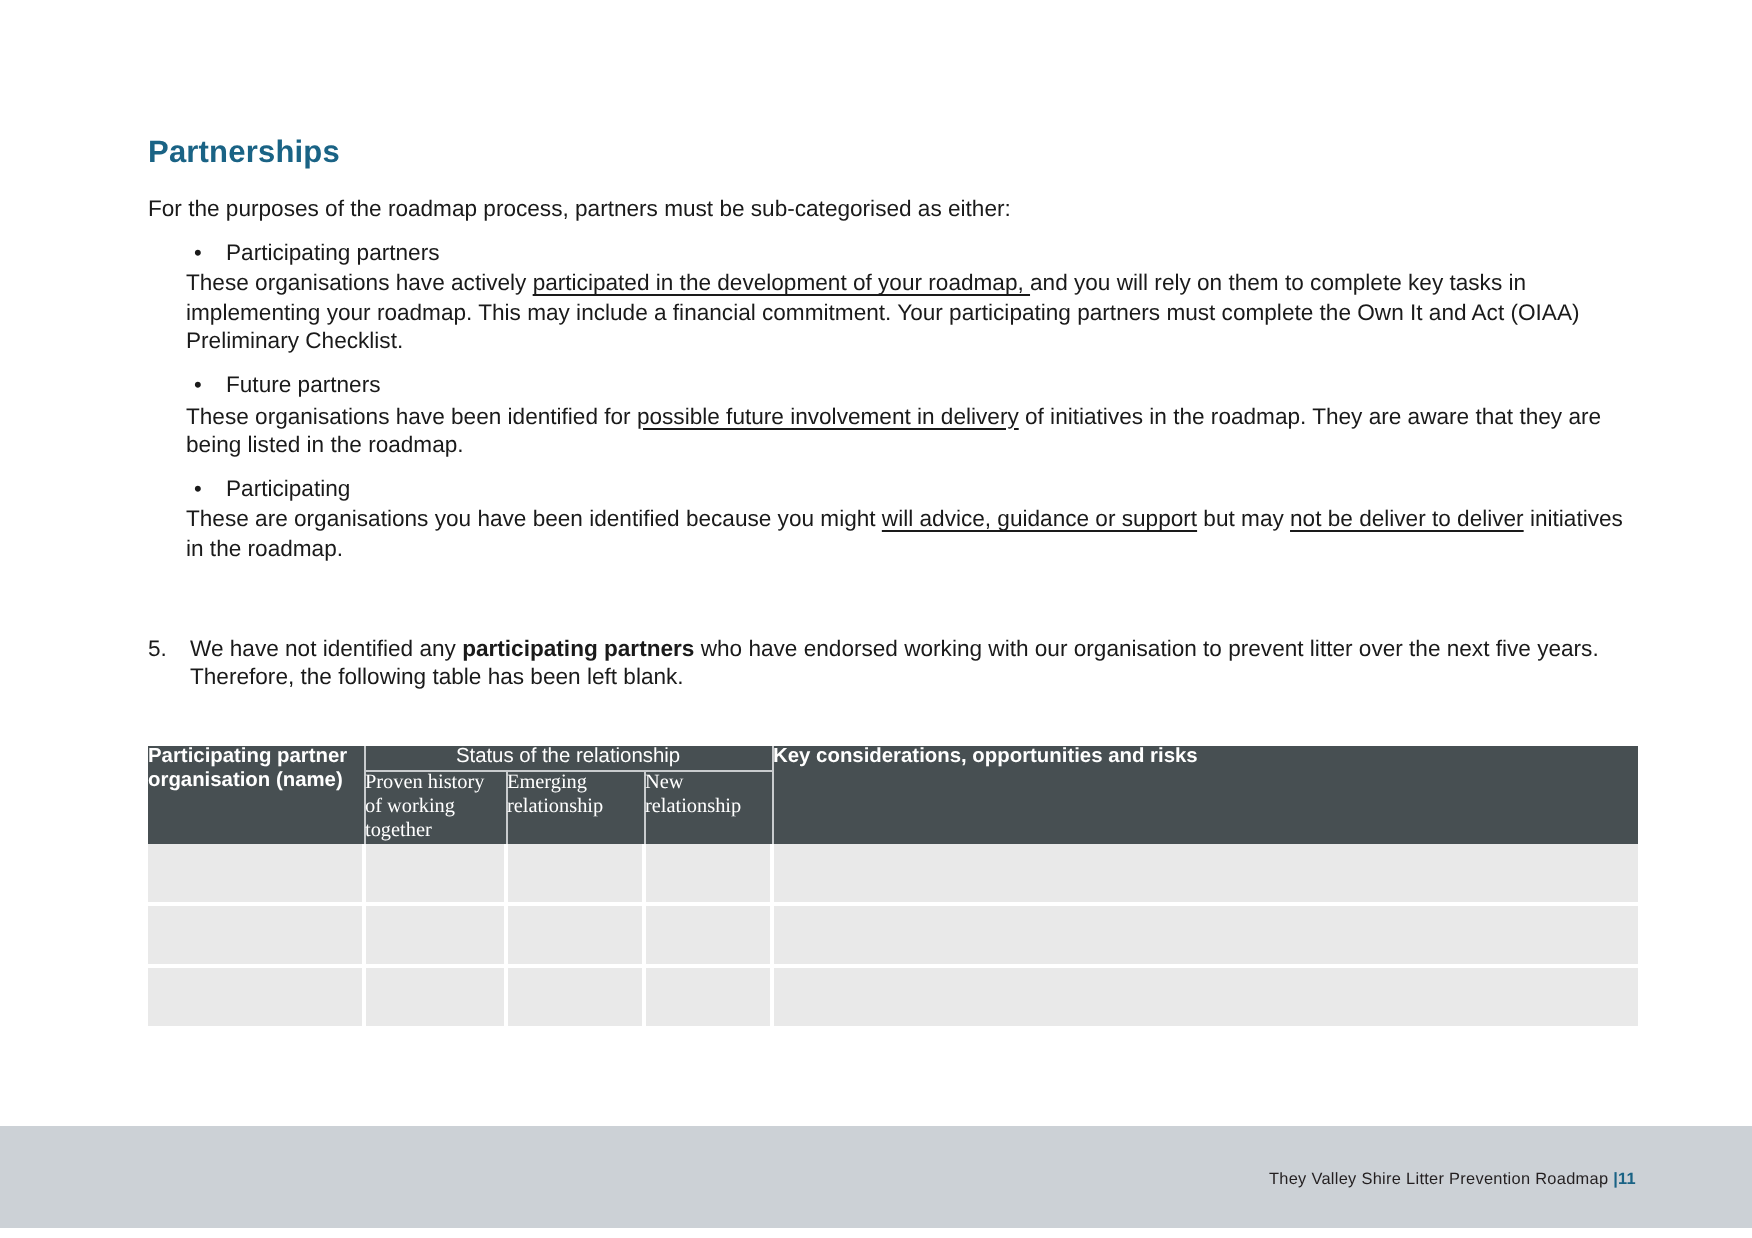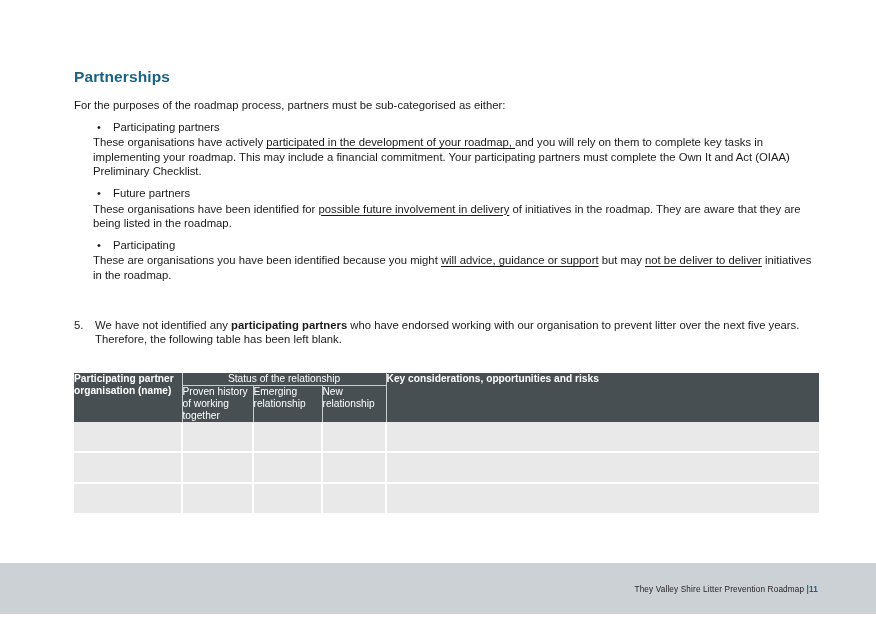--- a/index.html
+++ b/index.html
@@ -129,20 +129,21 @@
     line-height: 12.2px;
   }
   th.subhdr {
     background: #474f52;
     color: #ffffff;
     font-weight: normal;
     text-align: left;
     padding: 5px 6px 5px 7px;
     border-right: 1px solid #c9ccce;
     line-height: 11.8px;
+    font-family: Liberation Serif, serif;
   }
   th.last { border-right: none; }
 
   td.body-cell {
     background: #e9e9e9;
     height: 29px;
     border-right: 2px solid #ffffff;
     border-bottom: 2px solid #ffffff;
   }
   td.body-cell.last { border-right: none; }

